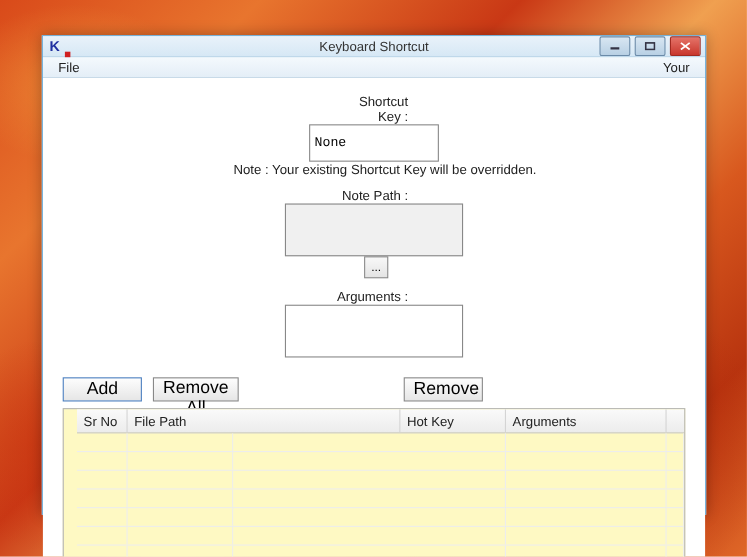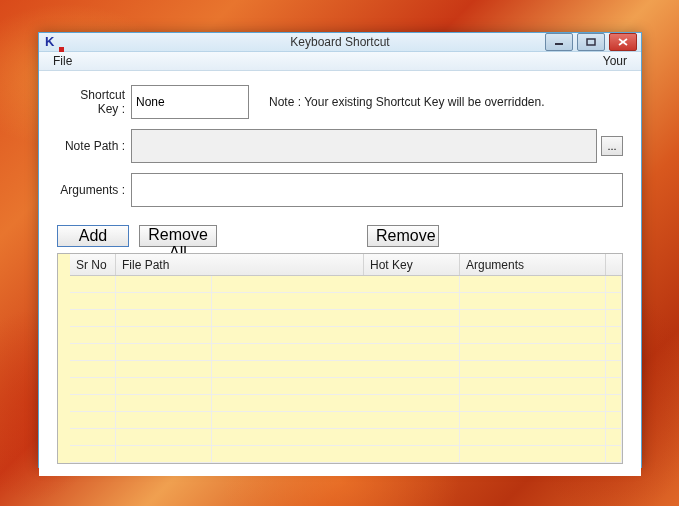--- a/index.html
+++ b/index.html
@@ -103,33 +103,34 @@
     flex: 1;
     background: #fff;
     padding: 14px 18px 12px 18px;
     display: flex;
     flex-direction: column;
   }
   .form-row {
     display: flex;
     align-items: center;
     margin-bottom: 10px;
+    flex-direction: column;
   }
   .form-label {
     width: 74px;
     text-align: right;
     padding-right: 6px;
     font-size: 12px;
     color: #222;
   }
   .text-input {
     height: 20px;
     border: 1px solid #888;
     padding: 16px 4px;
-    font-family: Liberation Sans, sans-serif;
+    font-family: Liberation Mono, monospace;
     font-size: 12px;
     background: #fff;
   }
   .text-input.ro { background: #f0f0f0; color: #555; }
   .shortcut-input { width: 118px; }
   .note-text { margin-left: 20px; font-size: 12px; color: #222; }
   .filepath-input { flex: 1; }
   .browse-btn {
     width: 22px; height: 20px;
     margin-left: 4px;

